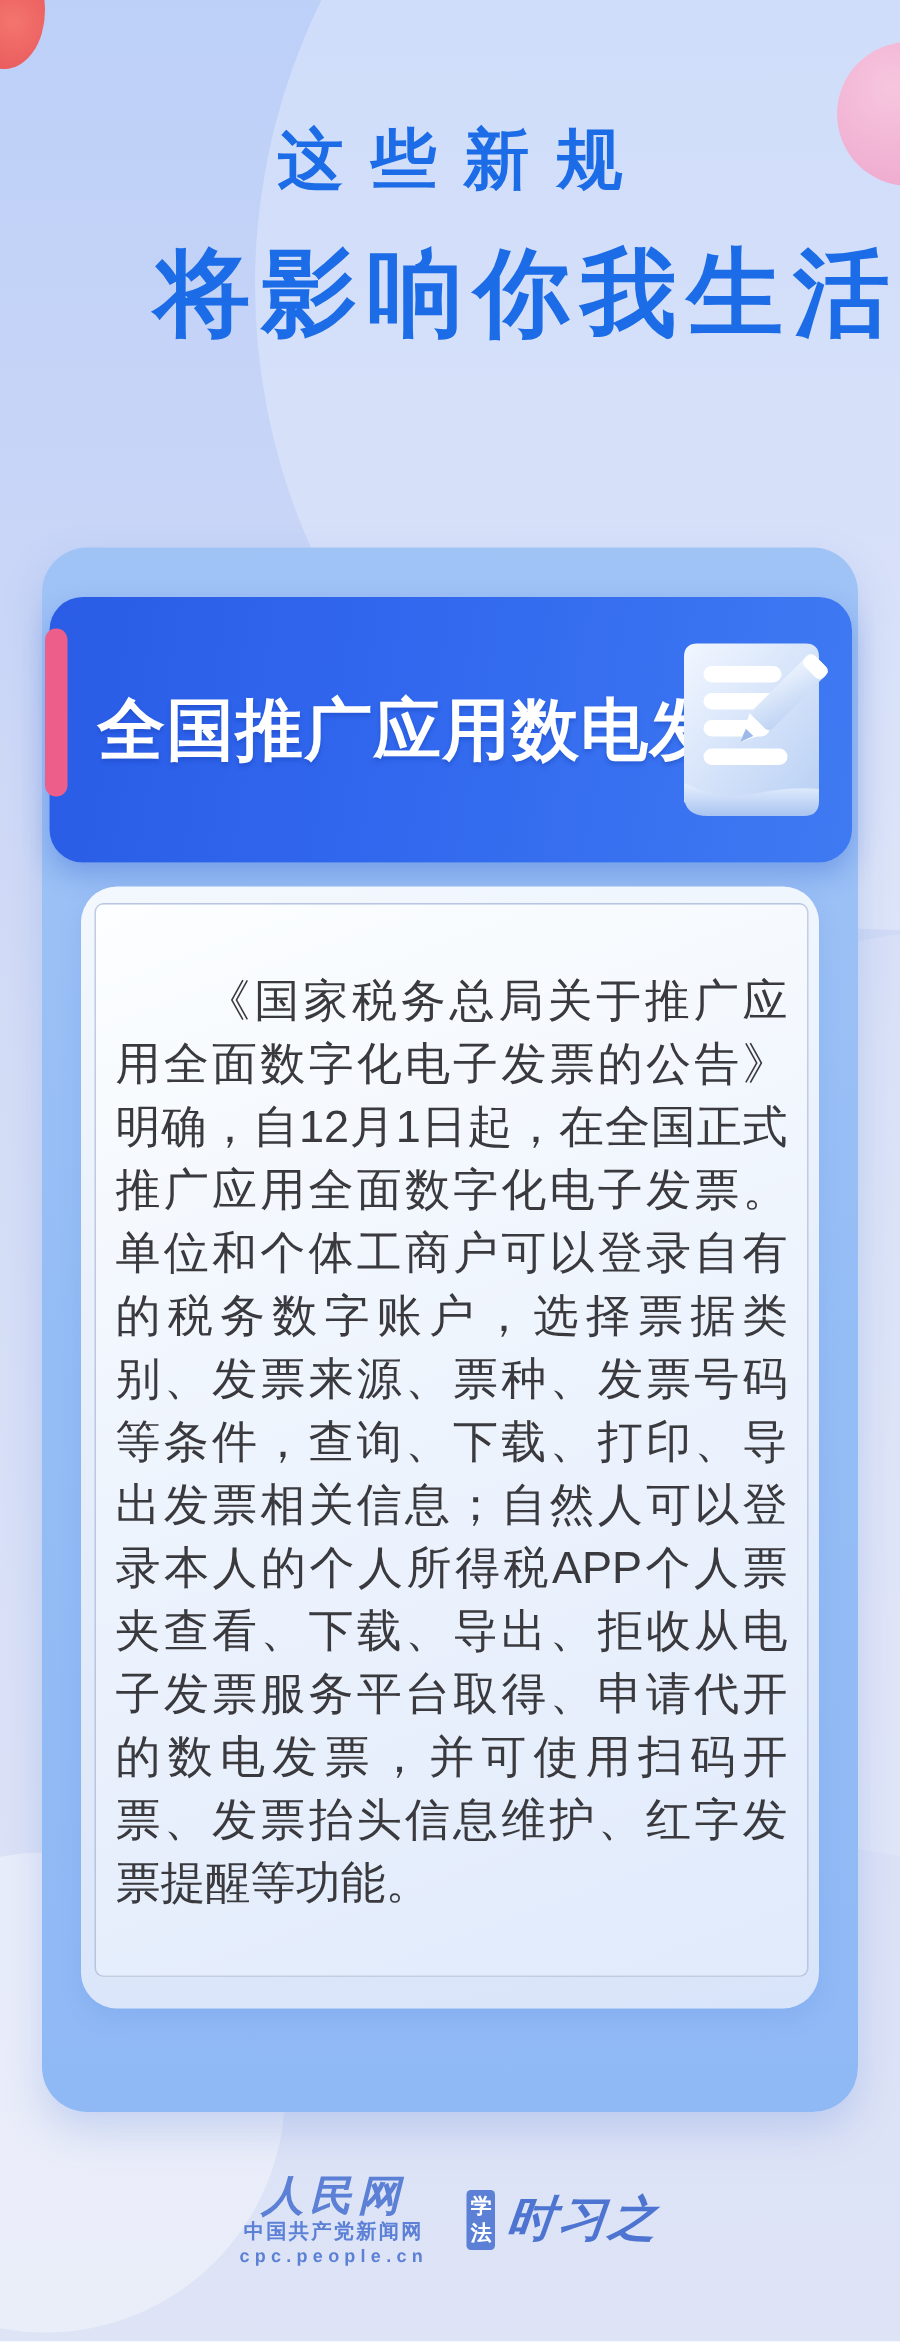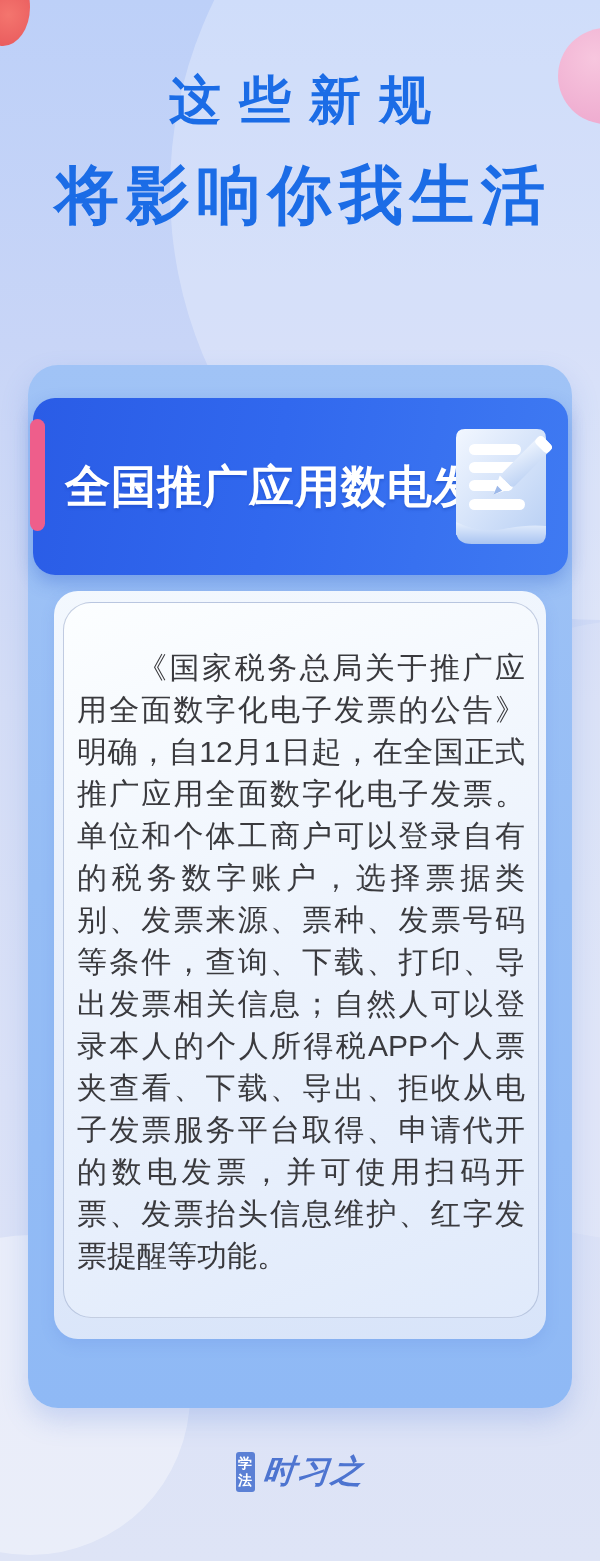--- a/index.html
+++ b/index.html
@@ -36,22 +36,22 @@
     left: 558px; top: 28px; width: 96px; height: 96px;
     background: radial-gradient(circle at 38% 32%, #f7c6de, #eca3cb);
   }
 
   
   .title {
     position: absolute; left: 0; width: 600px; z-index: 2;
     text-align: center; color: var(--title-blue, #1b6ce6);
     font-weight: 900;
   }
-  .title-line1 { top: 66px; font-size: 52px; letter-spacing: 18px; text-indent: 18px; }
-  .title-line2 { top: 152px; font-size: 64px; letter-spacing: 7px; text-indent: 7px; }
+  .title-line1 { top: 77px; font-size: 44px; letter-spacing: 18px; text-indent: 18px; }
+  .title-line2 { top: 152px; font-size: 64px; letter-spacing: 7px; text-indent: 7px; text-align: right; }
 
   .date-badge {
     position: absolute; left: 144px; top: 248px; z-index: 2;
     width: 314px; height: 54px; border-radius: 27px;
     background: linear-gradient(90deg, #49cae8 0%, #3a92ee 45%, #2d6cf2 100%);
     color: #ffffff; font-size: 35px; font-weight: 800;
     display: flex; align-items: center; justify-content: center;
     letter-spacing: 1px;
     text-shadow: 0 2px 3px rgba(20, 60, 160, 0.35);
   }
@@ -87,21 +87,21 @@
 
   
   .body-panel-back {
     position: absolute; left: 26px; top: 226px;
     width: 492px; height: 748px; border-radius: 24px;
     background: linear-gradient(170deg, #f3f8fe 0%, #e3ecfb 55%, #d8e4f9 100%);
     box-shadow: 0 6px 14px rgba(90, 130, 220, 0.18);
   }
   .body-panel {
     position: absolute; left: 35px; top: 237px;
-    width: 476px; height: 716px; border-radius: 28px;
+    width: 476px; height: 716px; border-radius: 6px;
     border: 1px solid rgba(150, 165, 200, 0.55);
     background: linear-gradient(160deg, #fcfeff 0%, #eef4fd 45%, #e0eafb 100%);
   }
   .body-text {
     position: absolute; left: 13px; right: 13px; top: 44px;
     font-size: 30px; line-height: 42px; font-weight: 500;
     color: var(--text-dark, #3a3a3e);
     text-align: justify; text-indent: 2em;
   }
 
@@ -191,20 +191,25 @@
 
     <div class="topic-accent-pill"></div>
 
     <div class="body-panel-back"></div>
     <div class="body-panel">
       <p class="body-text">《国家税务总局关于推广应用全面数字化电子发票的公告》明确，自12月1日起，在全国正式推广应用全面数字化电子发票。单位和个体工商户可以登录自有的税务数字账户，选择票据类别、发票来源、票种、发票号码等条件，查询、下载、打印、导出发票相关信息；自然人可以登录本人的个人所得税APP个人票夹查看、下载、导出、拒收从电子发票服务平台取得、申请代开的数电发票，并可使用扫码开票、发票抬头信息维护、红字发票提醒等功能。</p>
     </div>
   </div>
 
   <div class="footer">
+    <div class="people-logo">
+      <div class="people-script">人民网</div>
+      <div class="people-sub">中国共产党新闻网</div>
+      <div class="people-url">cpc.people.cn</div>
+    </div>
     <div class="sxz-group">
       <div class="xuefa-badge">
         <span>学</span>
         <span>法</span>
       </div>
       <div class="shixizhi">时习之</div>
     </div>
   </div>
 
 </div>

